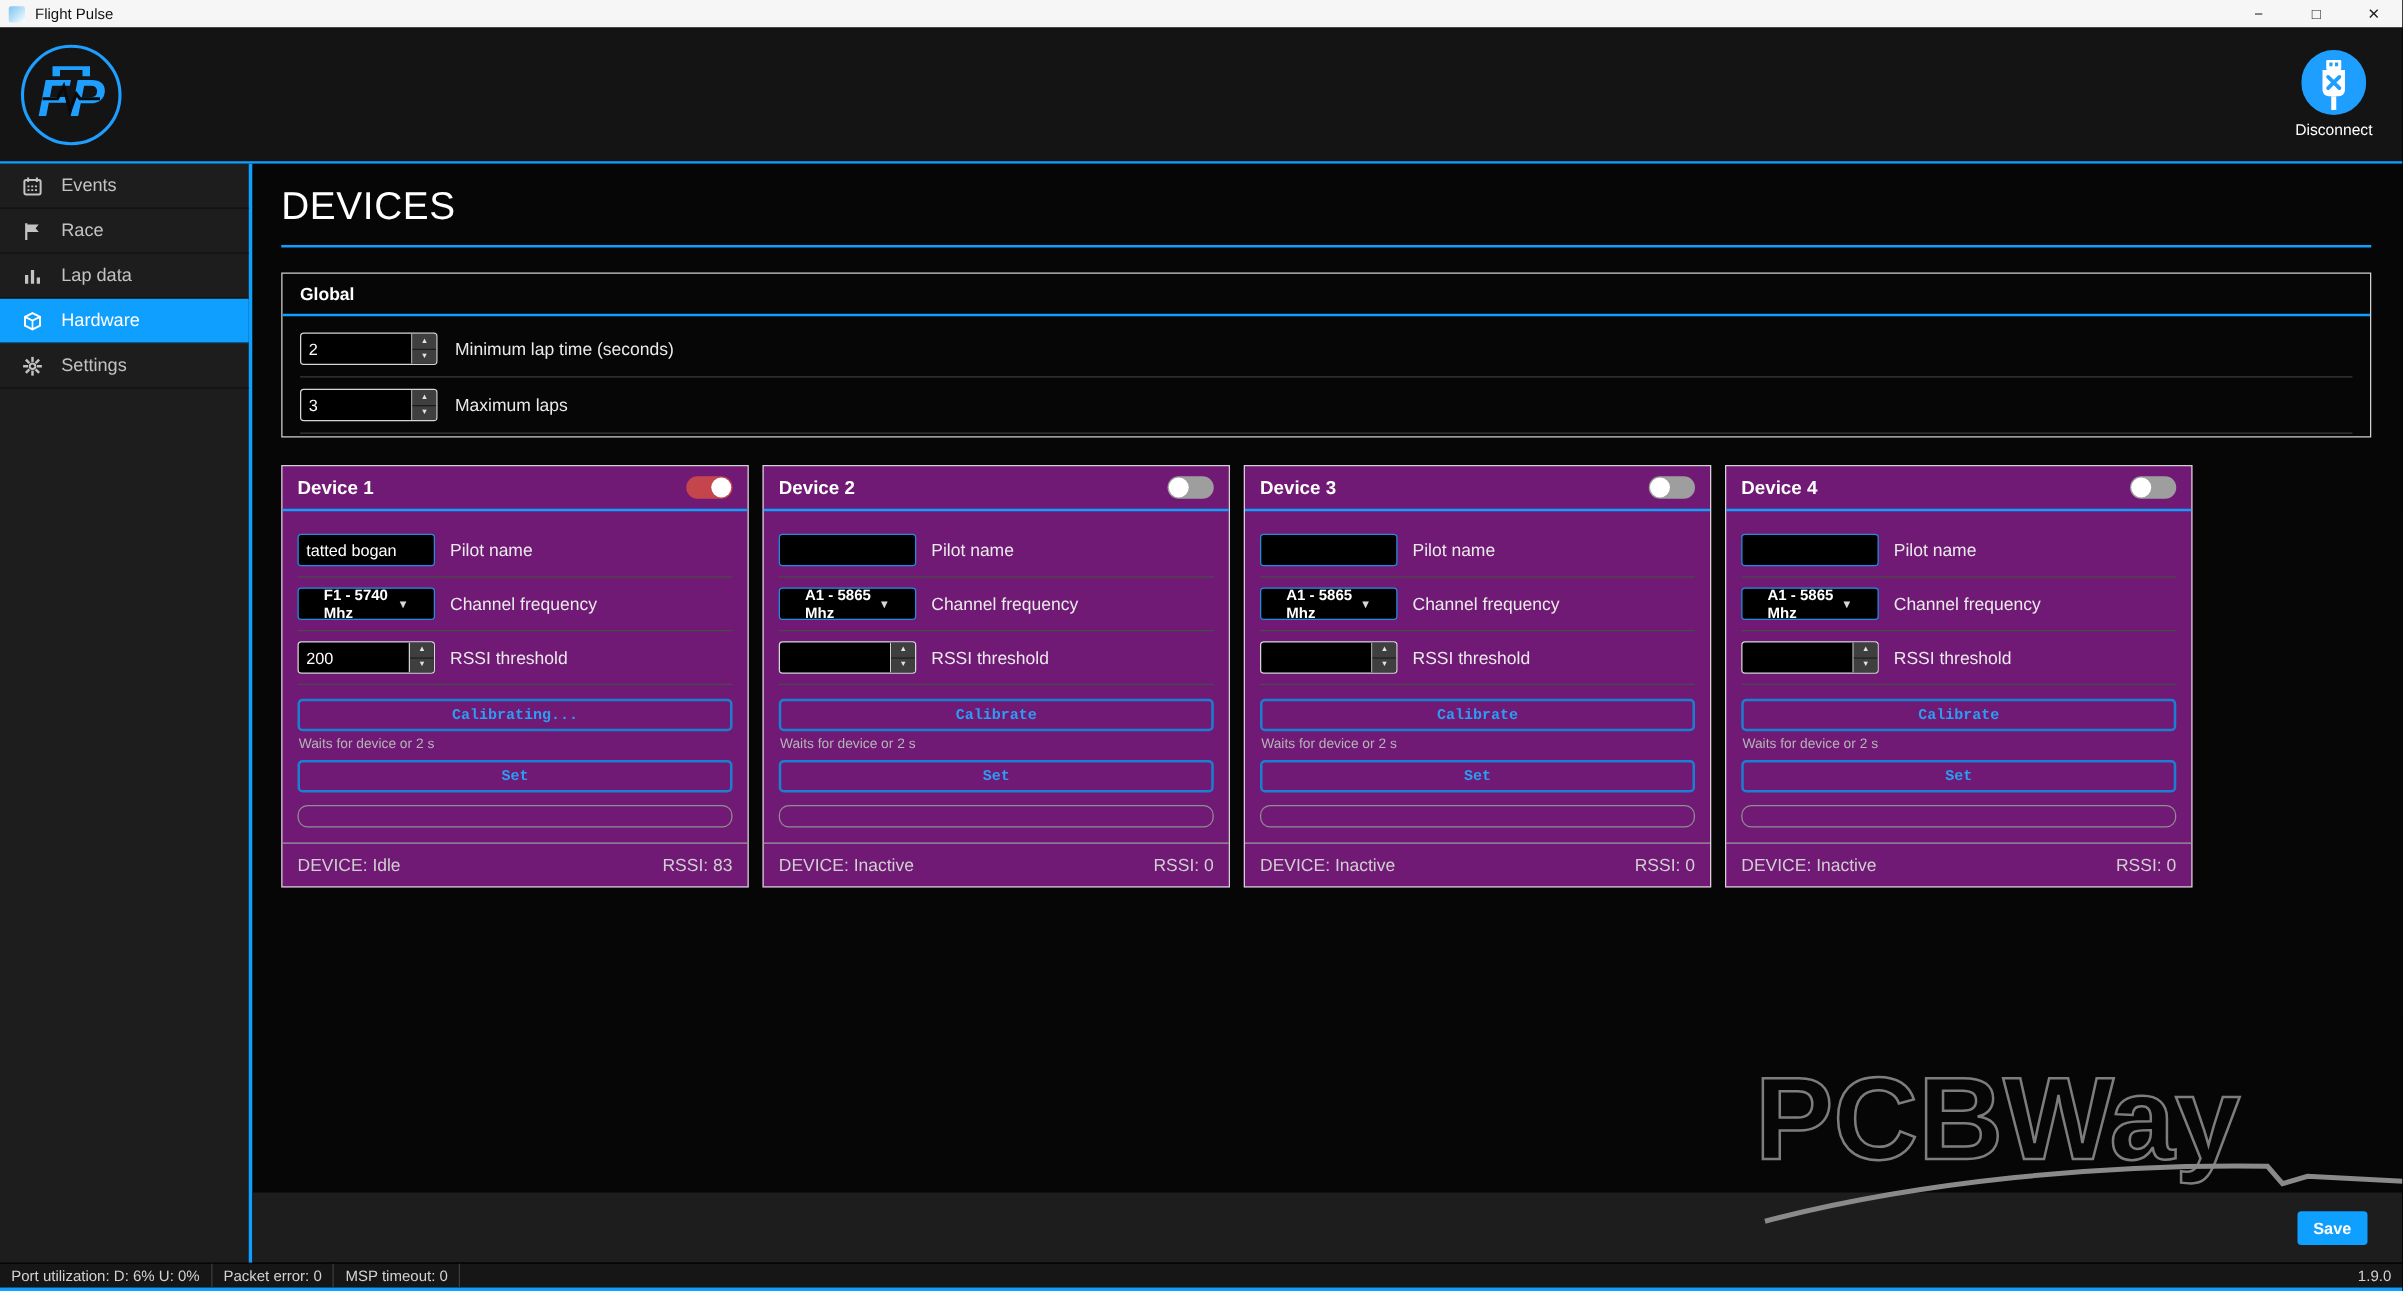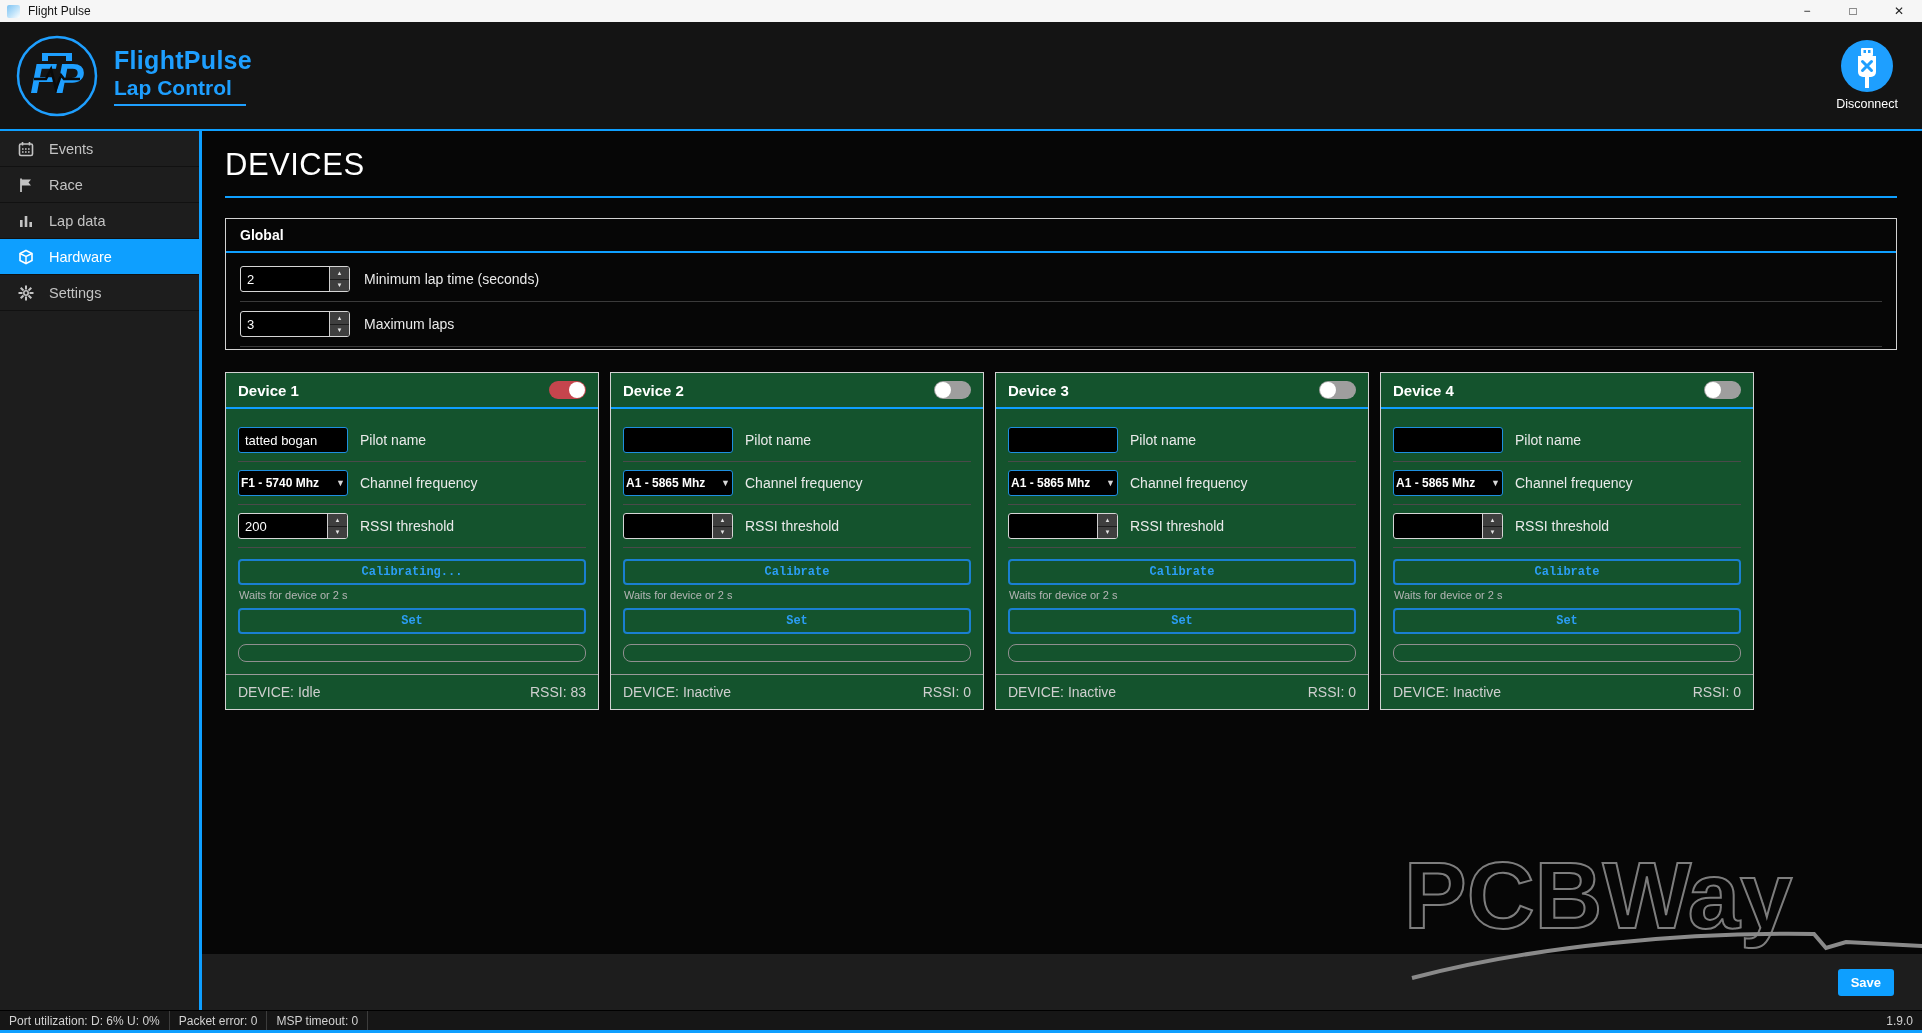--- a/index.html
+++ b/index.html
@@ -58,27 +58,27 @@
   .numbox { display:flex; width:110px; height:26px; border:1px solid #d6d6d6;
     border-radius:3px; background:#000; overflow:hidden; }
   .numbox input { flex:1; min-width:0; background:transparent; border:none;
     color:#fff; padding:0 6px; font-size:13px; outline:none; }
   .spin { width:20px; display:flex; flex-direction:column; border-left:1px solid #cfcfcf; }
   .spin .sp { flex:1; background:#3f3f3f; color:#e3e3e3; font-size:6px;
     display:flex; align-items:center; justify-content:center; cursor:pointer; }
   .spin .sp:first-child { border-bottom:1px solid #1c1c1c; }
   .selbox { width:110px; height:26px; border:1px solid #1e8fe0; border-radius:3px;
     background:#000; color:#fff; font-size:12px; font-weight:bold; display:flex;
-    align-items:center; justify-content:space-between; padding:0 2px; cursor:pointer; }
+    align-items:center; justify-content:space-between; padding:0 20px; cursor:pointer; }
   .selbox .arr { font-size:9px; color:#d8d8d8; }
   .flabel { color:#eaeaea; font-size:14px; }
 
   
   .devices-row { display:flex; gap:11px; margin-top:22px; }
-  .panel { width:374px; border:1px solid #d2d2d2; background:#14532d;
+  .panel { width:374px; border:1px solid #d2d2d2; background:#701a75;
     display:flex; flex-direction:column; }
   .panel-h { display:flex; justify-content:space-between; align-items:center;
     padding:8px 12px; border-bottom:2px solid #0e9fff; }
   .panel-h .ttl { color:#fff; font-size:15px; font-weight:bold; }
   .toggle { width:37px; height:18px; border-radius:9px; position:relative; cursor:pointer; }
   .toggle.on { background:#c5454d; }
   .toggle.off { background:#9e9e9e; }
   .toggle .knob { position:absolute; top:1px; width:16px; height:16px;
     border-radius:50%; background:#fff; }
   .toggle.on .knob { right:1px; }
@@ -128,24 +128,20 @@
 </div>
 
 <div class="header">
   <div class="brand">
     <svg width="86" height="86" viewBox="0 0 86 86">
       <circle cx="43" cy="43" r="39" fill="none" stroke="#1e9fff" stroke-width="2.5"></circle>
       <path d="M28 20 h30 v8 h-6 v-5 h-18 v5 h-6 z" fill="#1e9fff"></path>
       <text x="43" y="60" text-anchor="middle" font-size="42" font-weight="bold" font-style="italic" fill="#1e9fff" font-family="Liberation Sans, sans-serif">FP</text>
       <polyline points="20,46 32,46 37,36 42,56 47,42 50,46 66,46" fill="none" stroke="#0a0a0a" stroke-width="2.5"></polyline>
     </svg>
-    <div class="brand-text">
-      <div class="l1">FlightPulse</div>
-      <div class="l2">Lap Control</div>
-    </div>
   </div>
   <div class="disconnect">
     <svg width="52" height="52" viewBox="0 0 52 52">
       <circle cx="26" cy="26" r="26" fill="#1e9fff"></circle>
       <rect x="20" y="8" width="12" height="8" rx="1" fill="#fff"></rect>
       <rect x="22.5" y="10" width="2.5" height="3" fill="#1e9fff"></rect>
       <rect x="27" y="10" width="2.5" height="3" fill="#1e9fff"></rect>
       <path d="M17 16 h18 v16 a5 5 0 0 1 -5 5 h-8 a5 5 0 0 1 -5 -5 z" fill="#fff"></path>
       <path d="M21.5 21.5 l9 9 M30.5 21.5 l-9 9" stroke="#1e9fff" stroke-width="3" stroke-linecap="round"></path>
       <rect x="24" y="37" width="4" height="11" fill="#fff"></rect>

